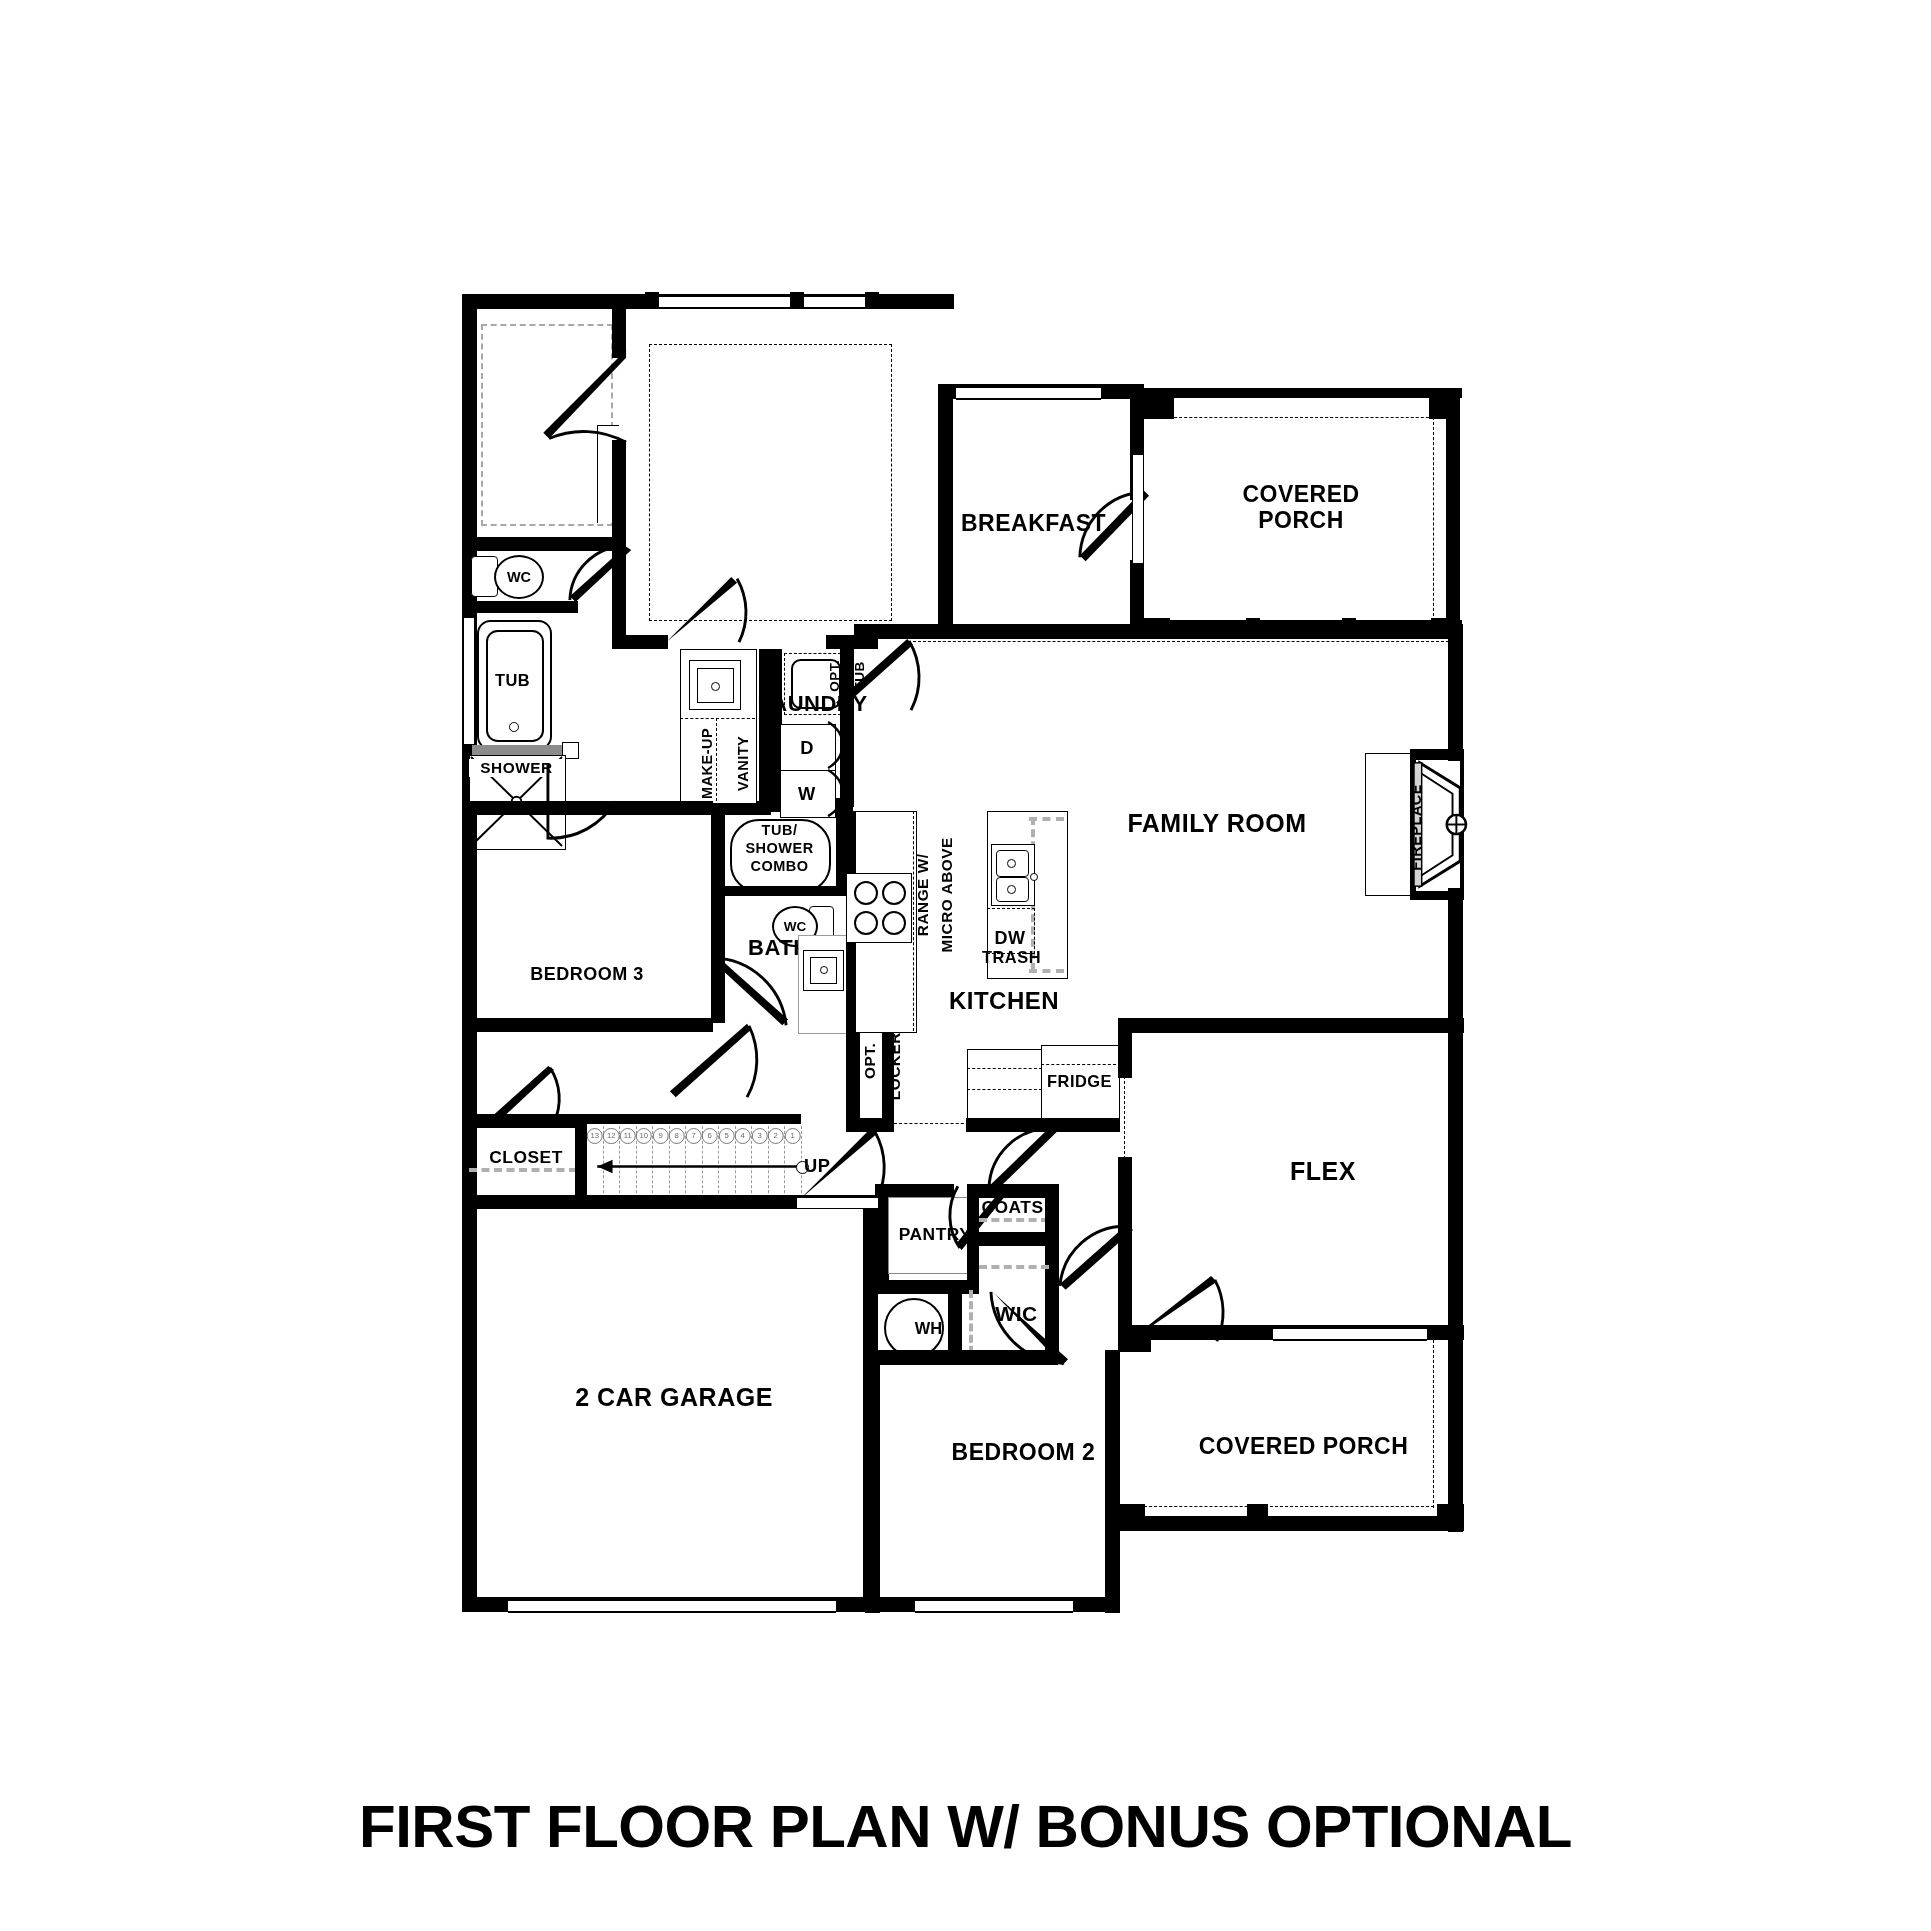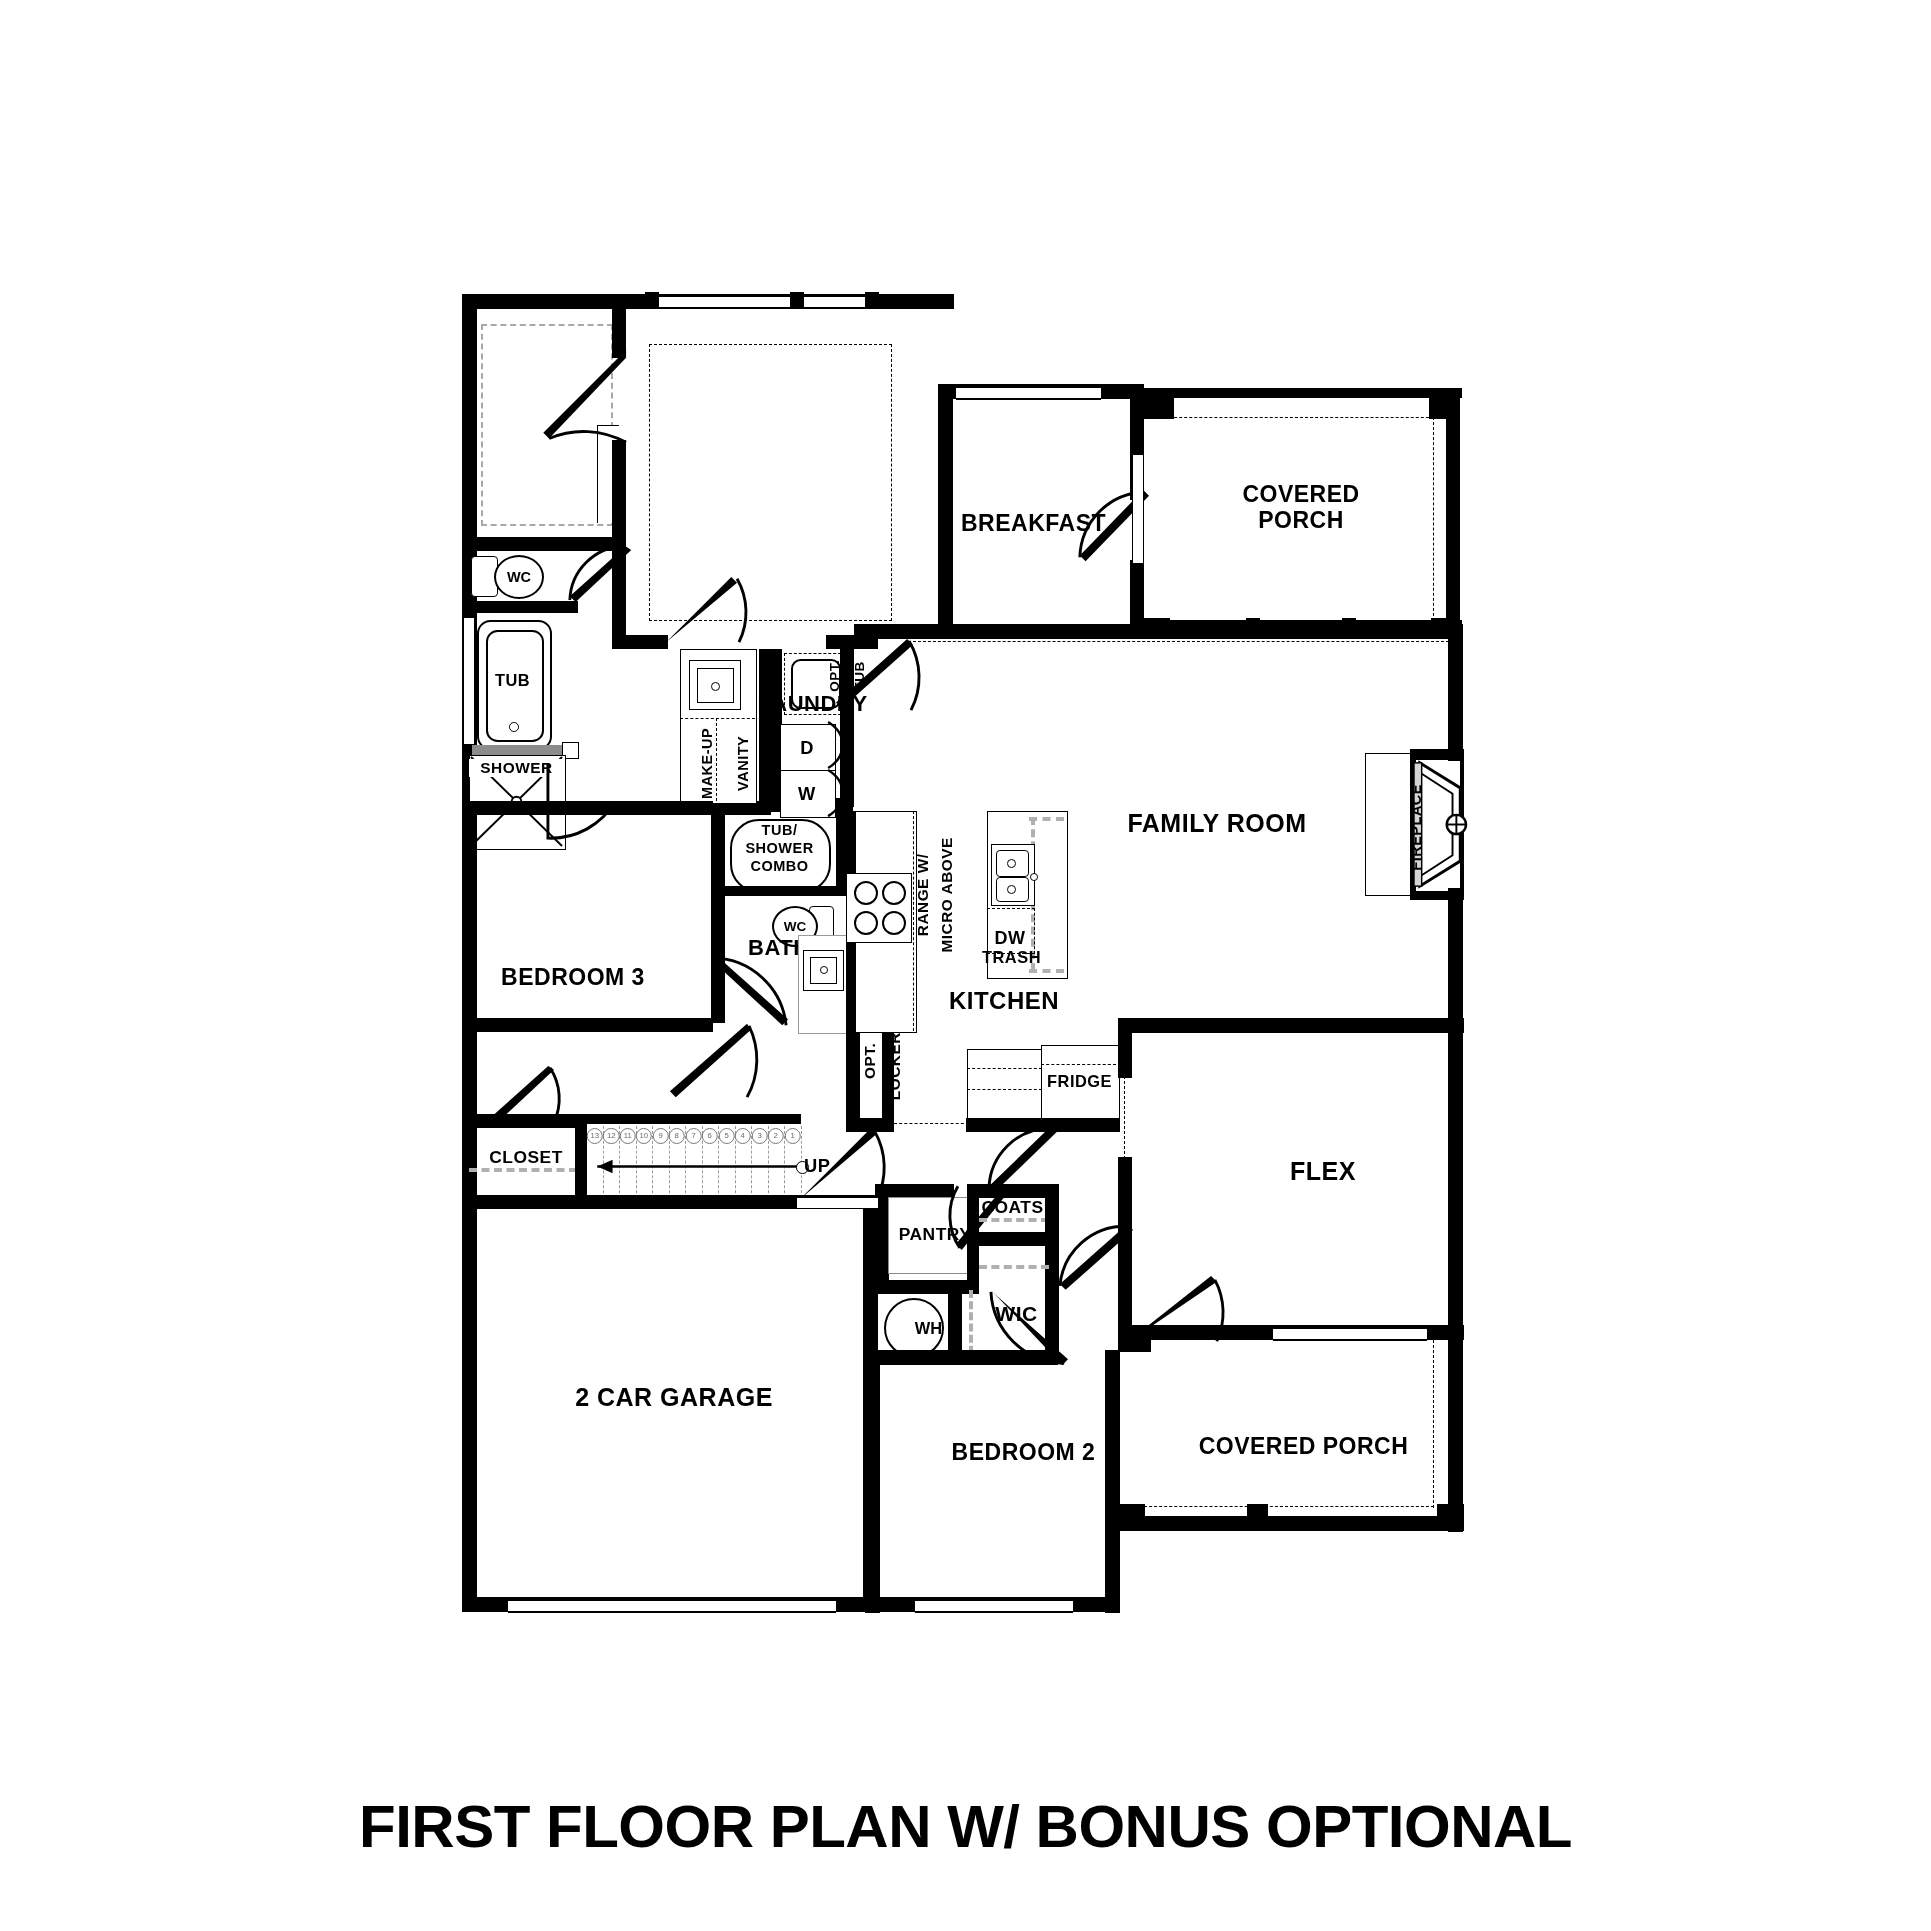--- a/index.html
+++ b/index.html
@@ -165,21 +165,21 @@
   <div class="ol1" style="left:810px;top:957px;width:25px;height:25px;"></div>
   <div class="ol1" style="left:820px;top:966px;width:5.8px;height:5.8px;border-radius:50%;"></div>
 
   <svg class="door" style="left:711px;top:956px;width:81px;height:75px;" viewBox="0 0 84 78" width="81" height="75">
     <path d="M0 4 L6 0 L80 66 L74 72 Z" fill="#000"></path>
     <path d="M2 2 A 78 78 0 0 1 78 72" fill="none" stroke="#000" stroke-width="3"></path>
   </svg>
 
   <div class="wall" style="left:462px;top:801px;width:251px;height:13.5px;"></div>
   <div class="wall" style="left:462px;top:801px;width:15.4px;height:404px;"></div>
-  <div class="lbl" style="left:457px;top:964px;width:232px;font-size:23px;">BEDROOM 3</div>
+  <div class="lbl" style="left:471px;top:964px;width:232px;font-size:18px;">BEDROOM 3</div>
   <div class="wall" style="left:462px;top:1018px;width:251px;height:13.5px;"></div>
 
   <svg class="door" style="left:666px;top:1020px;width:85px;height:81px;" viewBox="0 0 88 84" width="85" height="81">
     <path d="M84 4 L88 10 L10 80 L4 74 Z" fill="#000"></path>
     <path d="M86 6 A 80 80 0 0 1 84 80" fill="none" stroke="#000" stroke-width="3"></path>
   </svg>
 
   <div class="wall" style="left:462px;top:1114px;width:126px;height:13.5px;"></div>
   <div class="lbl" style="left:463px;top:1147px;width:126px;font-size:17.4px;">CLOSET</div>
   <div class="gline" style="left:469px;top:1168px;width:108px;"></div>

